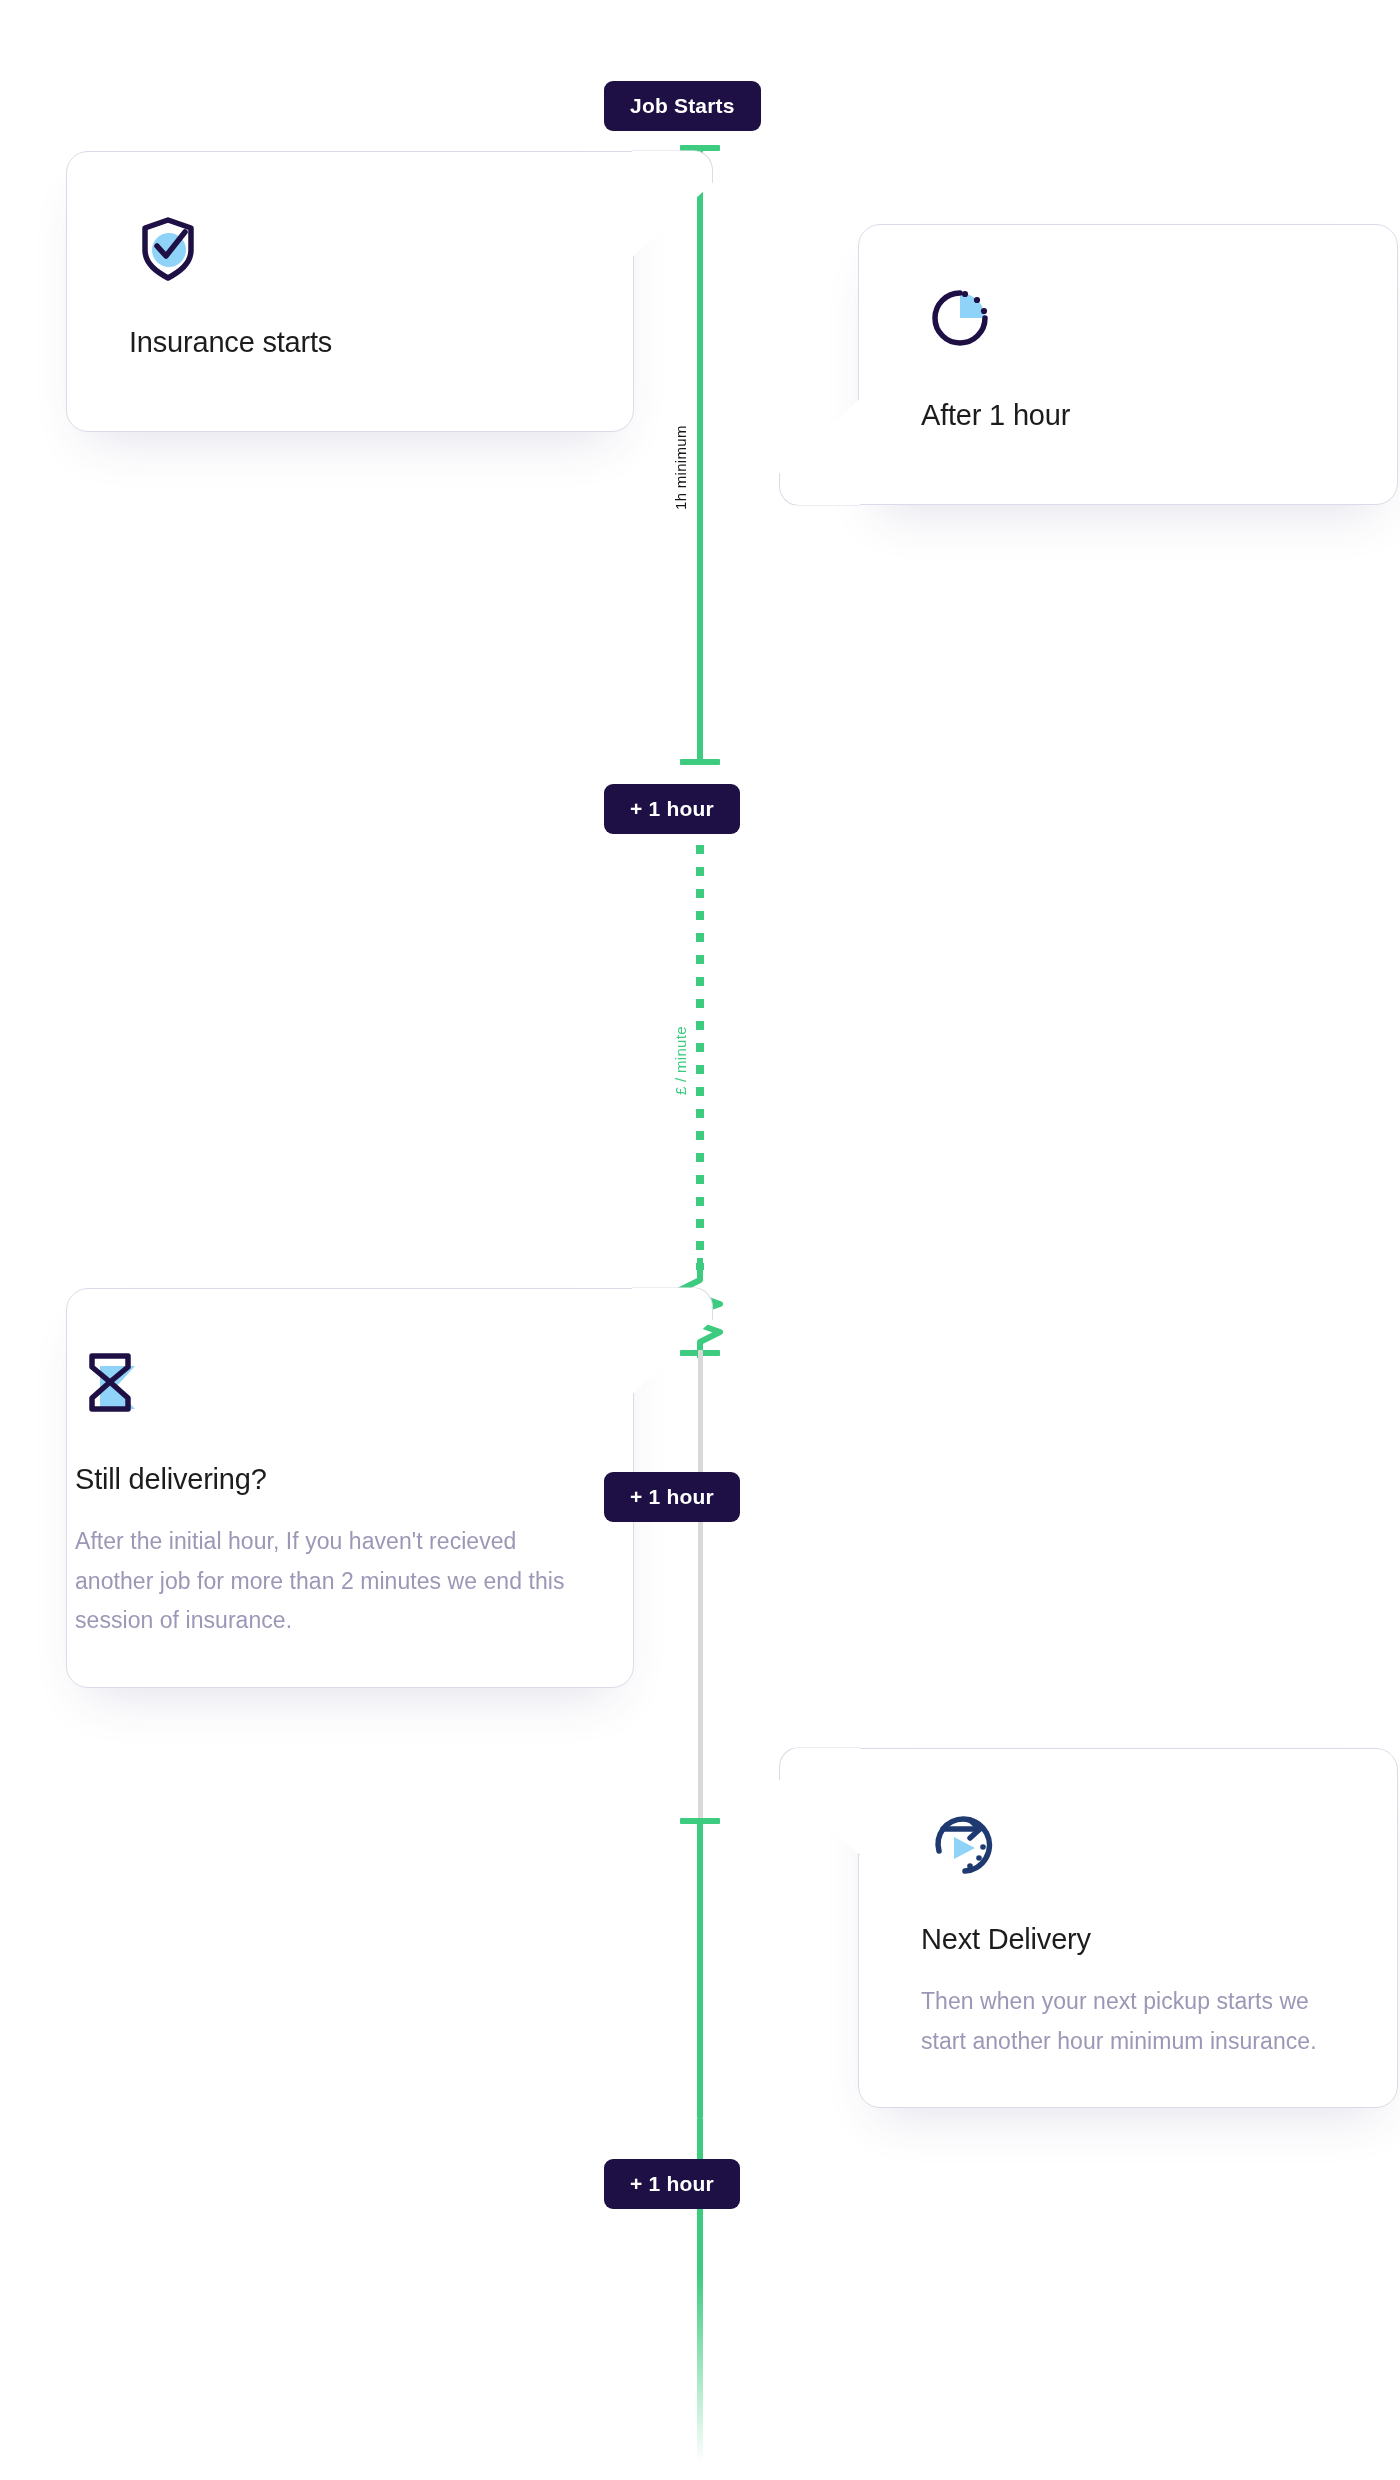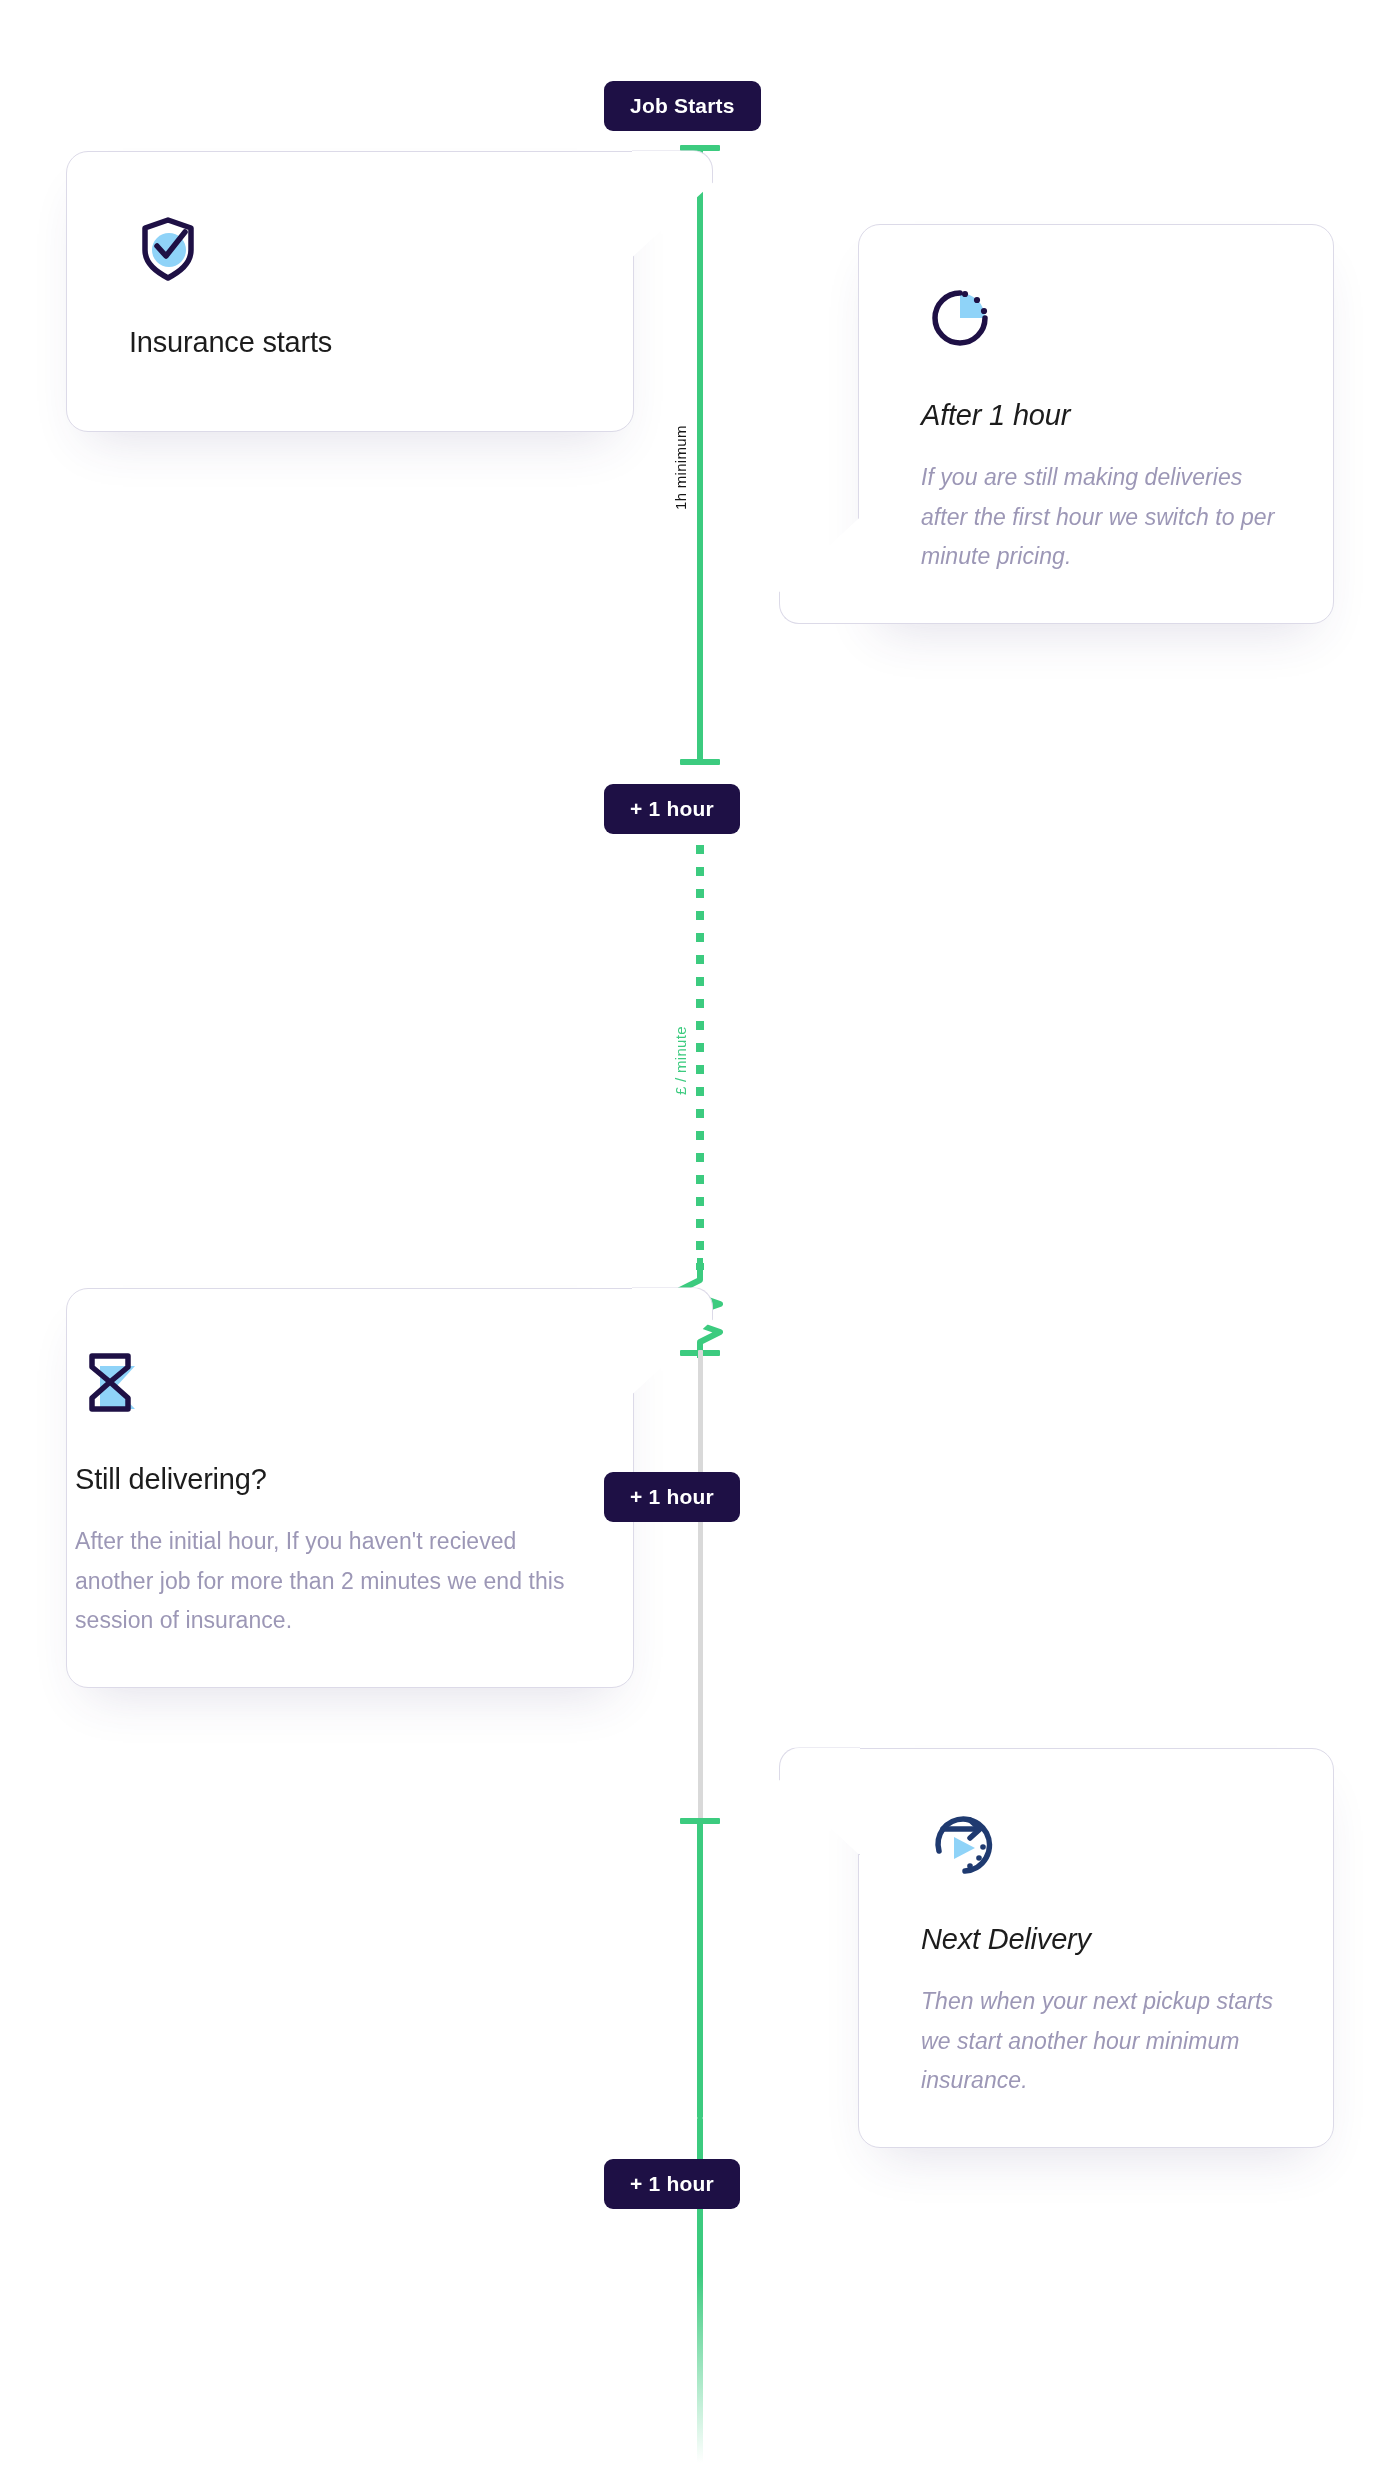--- a/index.html
+++ b/index.html
@@ -99,23 +99,22 @@
     top: -1.6px; right: -80px;
     width: 80px; height: 106px;
     background: #ffffff;
     border-top: 1.6px solid #DCDAE8;
     border-right: 1.6px solid #DCDAE8;
     border-top-right-radius: 20px;
     clip-path: polygon(0 0, 100% 0, 100% 30%, 0 100%);
   }
   
   .card-right {
-    width: 476px;
+    width: 540px;
     border-radius: 22px 22px 22px 0;
-    font-style: italic;
   }
   .card-right::after {
     content: "";
     position: absolute;
     bottom: -1.6px; left: -80px;
     width: 80px; height: 106px;
     background: #ffffff;
     border-bottom: 1.6px solid #DCDAE8;
     border-left: 1.6px solid #DCDAE8;
     border-bottom-left-radius: 20px;
@@ -207,21 +206,20 @@
     <div class="card-icon">
       <svg width="78" height="78" viewBox="0 0 78 78" fill="none">
         <path d="M39 14 A25 25 0 0 1 64 39 L39 39 Z" fill="#8FD3F8"></path>
         <path d="M39 14 A25 25 0 1 0 64 39" stroke="#1E1045" stroke-width="5.5" stroke-linecap="round" fill="none"></path>
         <circle cx="44" cy="15" r="3.1" fill="#1E1045"></circle>
         <circle cx="56" cy="21" r="3.1" fill="#1E1045"></circle>
         <circle cx="63" cy="32" r="3.1" fill="#1E1045"></circle>
       </svg>
     </div>
     <div class="card-title">After 1 hour</div>
-    <div class="card-body">If you are still making deliveries after the first hour we switch to per minute pricing.</div>
   </div>
 
   <div class="card card-left" style="left:66px; top:1288px;padding-left:8px;">
     <div class="card-icon">
       <svg width="78" height="78" viewBox="0 0 78 78" fill="none">
         <path d="M25 23 H60 L40 45 L60 66 H25 Z" fill="#8FD3F8"></path>
         <path d="M17 13 H53 V24 L35 39 L53 55 V66 H17 V55 L35 39 L17 24 Z" stroke="#1E1045" stroke-width="5.5" stroke-linejoin="round" stroke-linecap="round" fill="none"></path>
       </svg>
     </div>
     <div class="card-title">Still delivering?</div>

